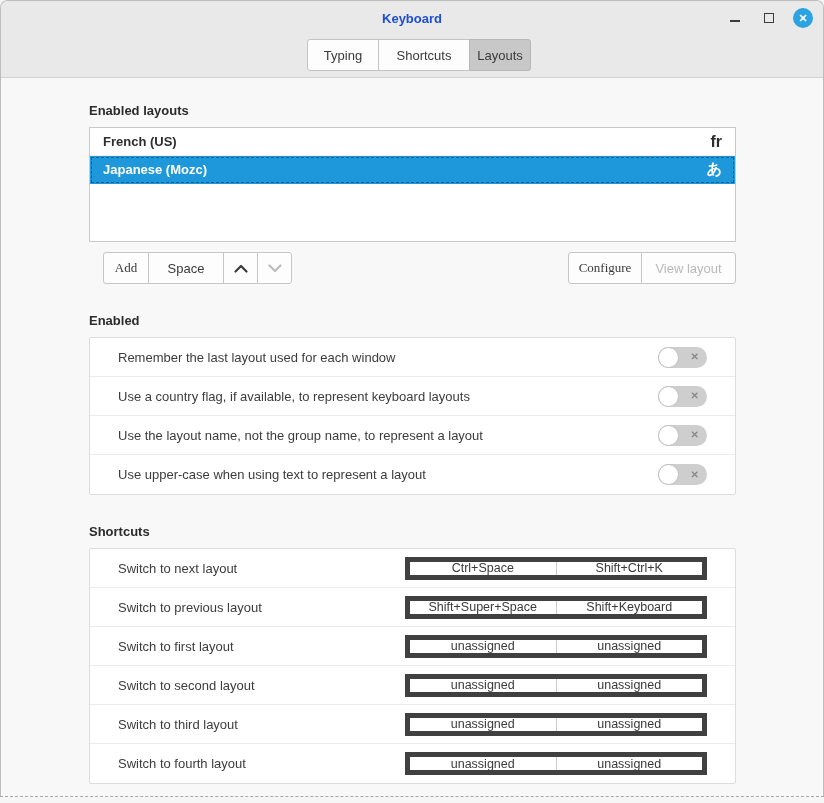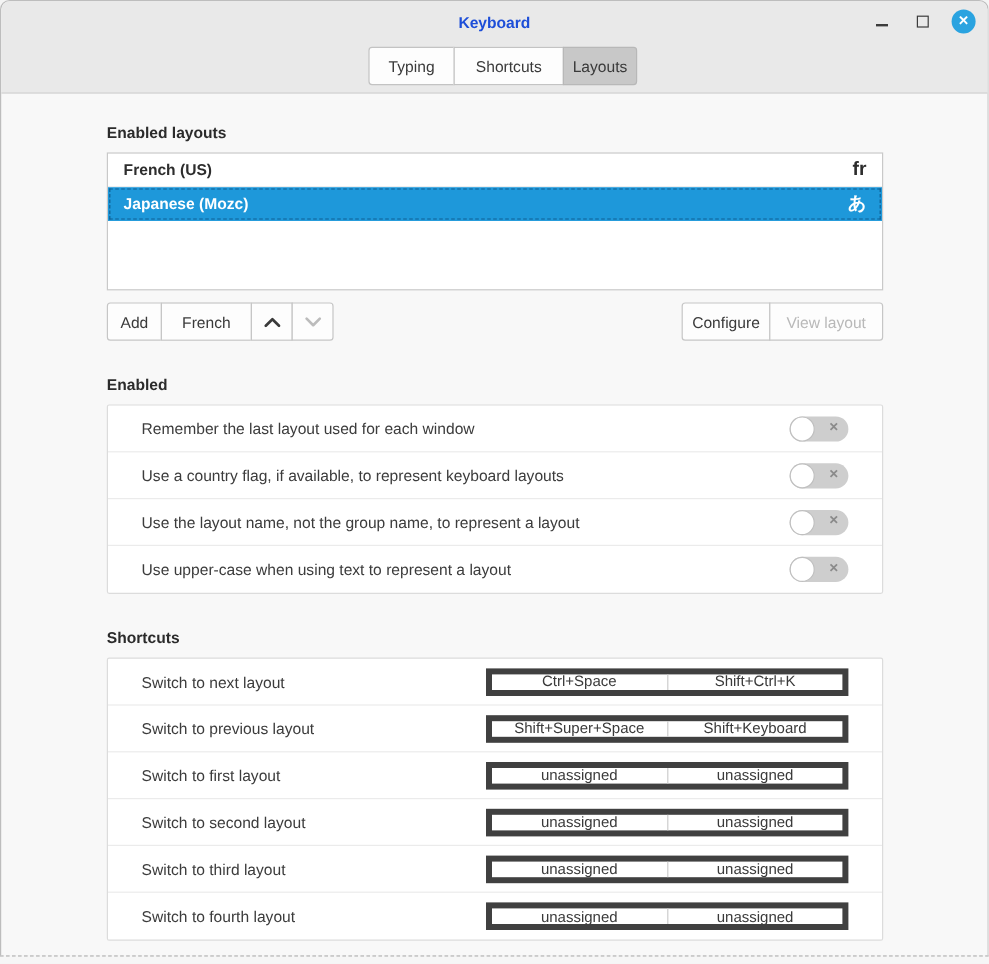--- a/index.html
+++ b/index.html
@@ -93,21 +93,21 @@
   .layout-row.selected .layout-badge { font-size: 15px; }
 
   
   .list-actions { margin-top: 10px; display: flex; justify-content: space-between; }
   .btn-group { display: flex; }
   .btn {
     height: 32px; background: #fdfdfd; border: 1px solid #c6c6c6;
     display: flex; align-items: center; justify-content: center;
     font-size: 13px; color: #3a3a3a; margin-left: -1px;
   }
-  .btn-group .btn:first-child { margin-left: 0; border-radius: 3px 0 0 3px; }
+  .btn-group .btn:first-child { margin-left: 14px; border-radius: 3px 0 0 3px; font-family: Liberation Serif, serif; }
   .btn-group .btn:last-child { border-radius: 0 3px 3px 0; }
   .btn-add { width: 46px; }
   .btn-remove { width: 76px; }
   .btn-arrow { width: 35px; }
   .btn-configure { width: 74px; }
   .btn-viewlayout { width: 95px; color: #b9b9b9; }
 
   
   .panel {
     margin-top: 9px;
@@ -203,21 +203,21 @@
         <span class="layout-badge">あ</span>
       </div>
     </div>
 
     <div class="list-actions">
       <div class="btn-group">
         <div class="btn btn-add">
           <span>Add</span>
         </div>
         <div class="btn btn-remove">
-          <span>French</span>
+          <span>Space</span>
         </div>
         <div class="btn btn-arrow">
           <svg class="chev" width="14" height="9" viewBox="0 0 14 9">
               <polyline points="1.5,7.5 7,2 12.5,7.5" fill="none" stroke="#3a3a3a" stroke-width="2.2" stroke-linecap="round" stroke-linejoin="round"></polyline>
             </svg>
         </div>
         <div class="btn btn-arrow">
           <svg class="chev" width="14" height="9" viewBox="0 0 14 9">
               <polyline points="1.5,1.5 7,7 12.5,1.5" fill="none" stroke="#bcbcbc" stroke-width="2.2" stroke-linecap="round" stroke-linejoin="round"></polyline>
             </svg>

